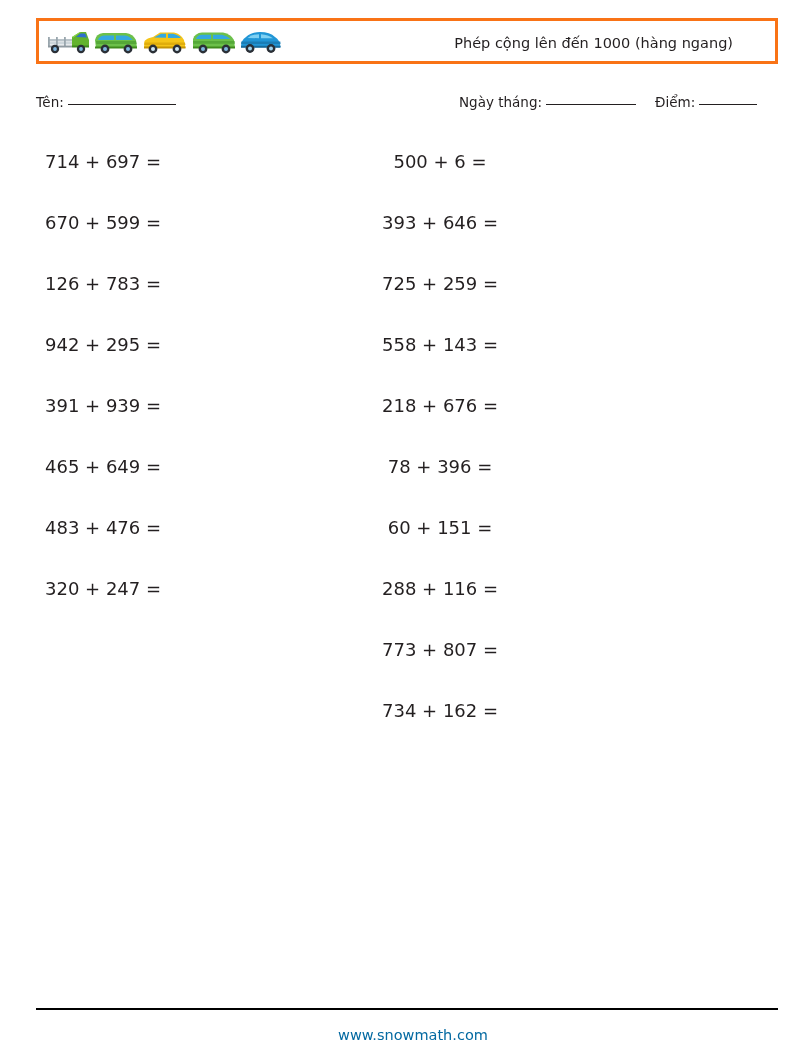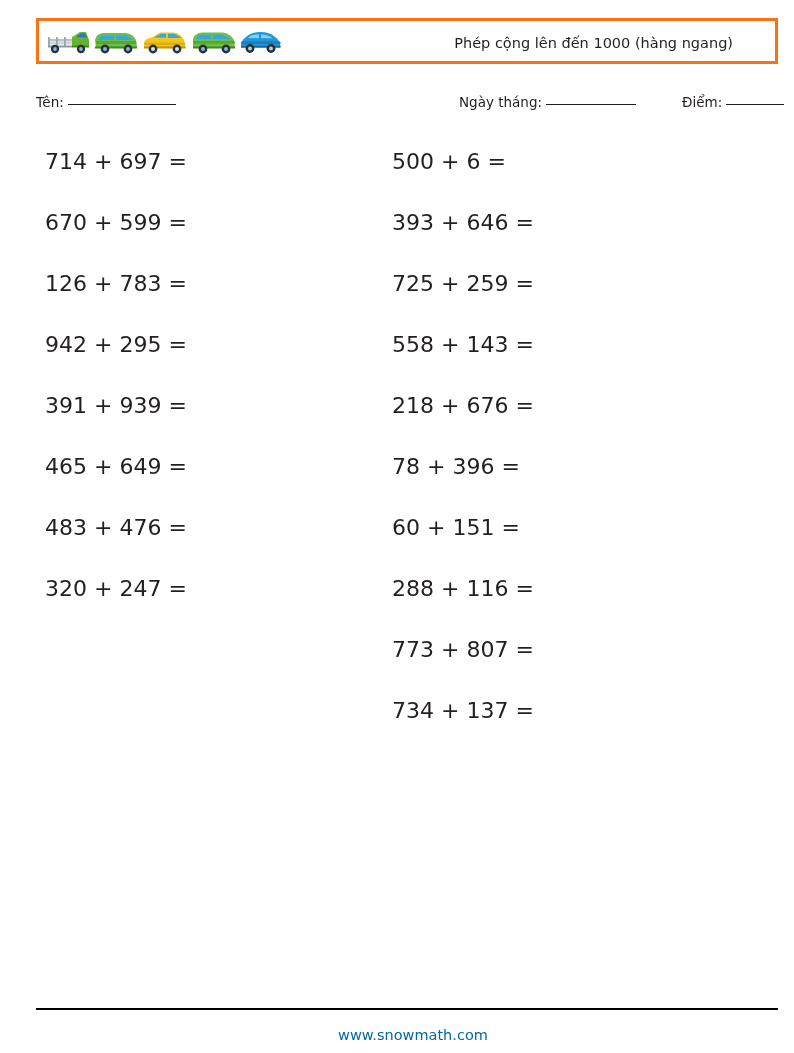--- a/index.html
+++ b/index.html
@@ -64,42 +64,42 @@
   }
   .meta-label { }
   .meta-rule {
     display: inline-block;
     border-bottom: 1.6px solid #231f20;
     vertical-align: 2px;
     margin-left: 4px;
   }
   #meta-name  { left: 36px;  top: 0; }
   #meta-date  { left: 459px; top: 0; }
-  #meta-score { left: 682px; top: 0; }
+  #meta-score { left: 655px; top: 0; }
   #rule-name  { width: 108px; }
   #rule-date  { width: 90px; }
   #rule-score { width: 58px; }
 
   
   .problems {
     position: absolute;
     left: 0;
     top: 150px;
     width: 794px;
   }
   .prob-col {
     position: absolute;
     top: 0;
   }
   #col-left  { left: 45px; }
-  #col-right { left: 392px; }
+  #col-right { left: 382px; text-align: center; }
 
   .prob-row {
     height: 61px;
-    font-size: 22px;
+    font-size: 18px;
     color: #231f20;
     white-space: nowrap;
     line-height: 24px;
   }
 
   
   .footer-rule {
     position: absolute;
     left: 36px;
     top: 1008px;
@@ -227,19 +227,19 @@
   <div class="prob-col" id="col-right">
     <div class="prob-row">500 + 6 =</div>
     <div class="prob-row">393 + 646 =</div>
     <div class="prob-row">725 + 259 =</div>
     <div class="prob-row">558 + 143 =</div>
     <div class="prob-row">218 + 676 =</div>
     <div class="prob-row">78 + 396 =</div>
     <div class="prob-row">60 + 151 =</div>
     <div class="prob-row">288 + 116 =</div>
     <div class="prob-row">773 + 807 =</div>
-    <div class="prob-row">734 + 137 =</div>
+    <div class="prob-row">734 + 162 =</div>
   </div>
 
 </div>
 
 <div class="footer-rule"></div>
 <div class="footer-text">www.snowmath.com</div>
 
 </body></html>

